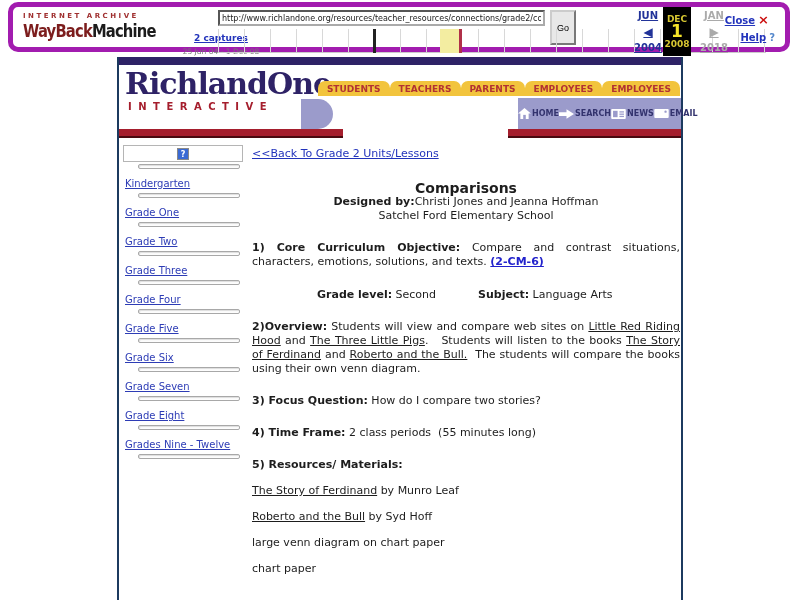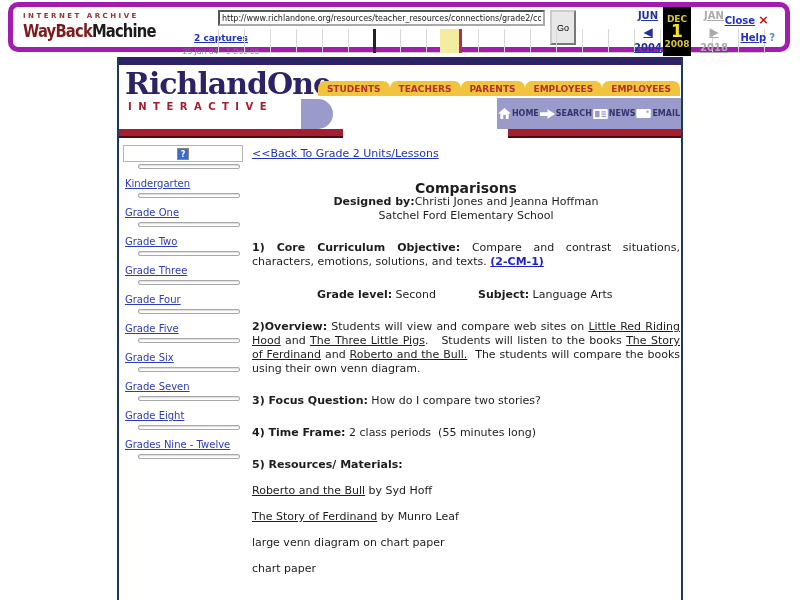--- a/index.html
+++ b/index.html
@@ -56,21 +56,21 @@
               margin:1px 0 0 9px; }
   .logo-dot { position:absolute; left:182px; top:31px; width:32px; height:30px;
               background:#9b9bcb; border-radius:0 16px 16px 0; }
   .redbar-left  { position:absolute; left:0; top:61px; width:224px; height:9px;
                   background:#a51e2d; border-bottom:2px solid #4a0a10; }
   .redbar-right { position:absolute; right:0; top:61px; width:173px; height:9px;
                   background:#a51e2d; border-bottom:2px solid #4a0a10; }
   .nav-tabs { position:absolute; right:1px; top:13px; display:flex; }
   .tab { background:#f2c43d; color:#b23232; font-size:9px; font-weight:bold;
          padding:3px 9px 2px; border-radius:7px 7px 0 0; cursor:pointer; white-space:nowrap; }
-  .iconbar { position:absolute; right:0; top:30px; width:184px; height:31px;
+  .iconbar { position:absolute; right:0; top:30px; width:163px; height:31px;
              background:#9b9bcb; display:flex; align-items:center;
              justify-content:space-evenly; }
   .ibar-item { display:flex; align-items:center; gap:1px; cursor:pointer; }
   .ibar-item .lbl { color:#33336e; font-size:8px; font-weight:bold; }
   .ibar-item svg { display:block; }
 
   
   .sidebar { position:absolute; left:4px; top:88px; width:120px; }
   .qbox { height:17px; border:1px solid #b5b5b5; position:relative; margin-bottom:2px; }
   .qicon { position:absolute; left:50%; top:2px; transform:translateX(-50%);
@@ -217,21 +217,21 @@
     <a class="back-link">&lt;&lt;Back To Grade 2 Units/Lessons</a>
 
     <div class="doc-title">Comparisons</div>
 
     <div class="designed">
       <b>Designed by:</b><span>Christi Jones and Jeanna Hoffman</span>
     </div>
     <div class="school">Satchel Ford Elementary School</div>
 
     <div class="para">
-      <b>1) Core Curriculum Objective:</b><span> Compare and contrast situations, characters, emotions, solutions, and texts. </span><a class="doclink">(2-CM-1)</a>
+      <b>1) Core Curriculum Objective:</b><span> Compare and contrast situations, characters, emotions, solutions, and texts. </span><a class="doclink">(2-CM-6)</a>
     </div>
 
     <div class="gradeline">
       <b>Grade level:</b><span> Second</span><span class="sep"></span><b>Subject:</b><span> Language Arts</span>
     </div>
 
     <div class="para">
       <b>2)Overview:</b><span id="overview-text"><span> Students will view and compare web sites on </span><span class="u">Little Red Riding Hood</span><span> and </span><span class="u">The Three Little Pigs</span><span>.&nbsp;&nbsp; Students will listen to the books </span><span class="u">The Story of Ferdinand</span><span> and </span><span class="u">Roberto and the Bull.</span><span>&nbsp; The students will compare the books using their own venn diagram.</span></span>
     </div>
 
@@ -241,19 +241,19 @@
 
     <div class="para">
       <b>4) Time Frame:</b><span> 2 class periods&nbsp; (55 minutes long)</span>
     </div>
 
     <div class="para">
       <b>5) Resources/ Materials:</b>
     </div>
 
     <div class="res-gap" id="res-list">
+        <div class="res-line"><span class="u">The Story of Ferdinand</span><span> by Munro Leaf</span></div>
         <div class="res-line"><span class="u">Roberto and the Bull</span><span> by Syd Hoff</span></div>
-        <div class="res-line"><span class="u">The Story of Ferdinand</span><span> by Munro Leaf</span></div>
         <div class="res-line"><span>large venn diagram on chart paper</span></div>
         <div class="res-line"><span>chart paper</span></div>
       </div>
   </div>
 </div>
 
 </body></html>

